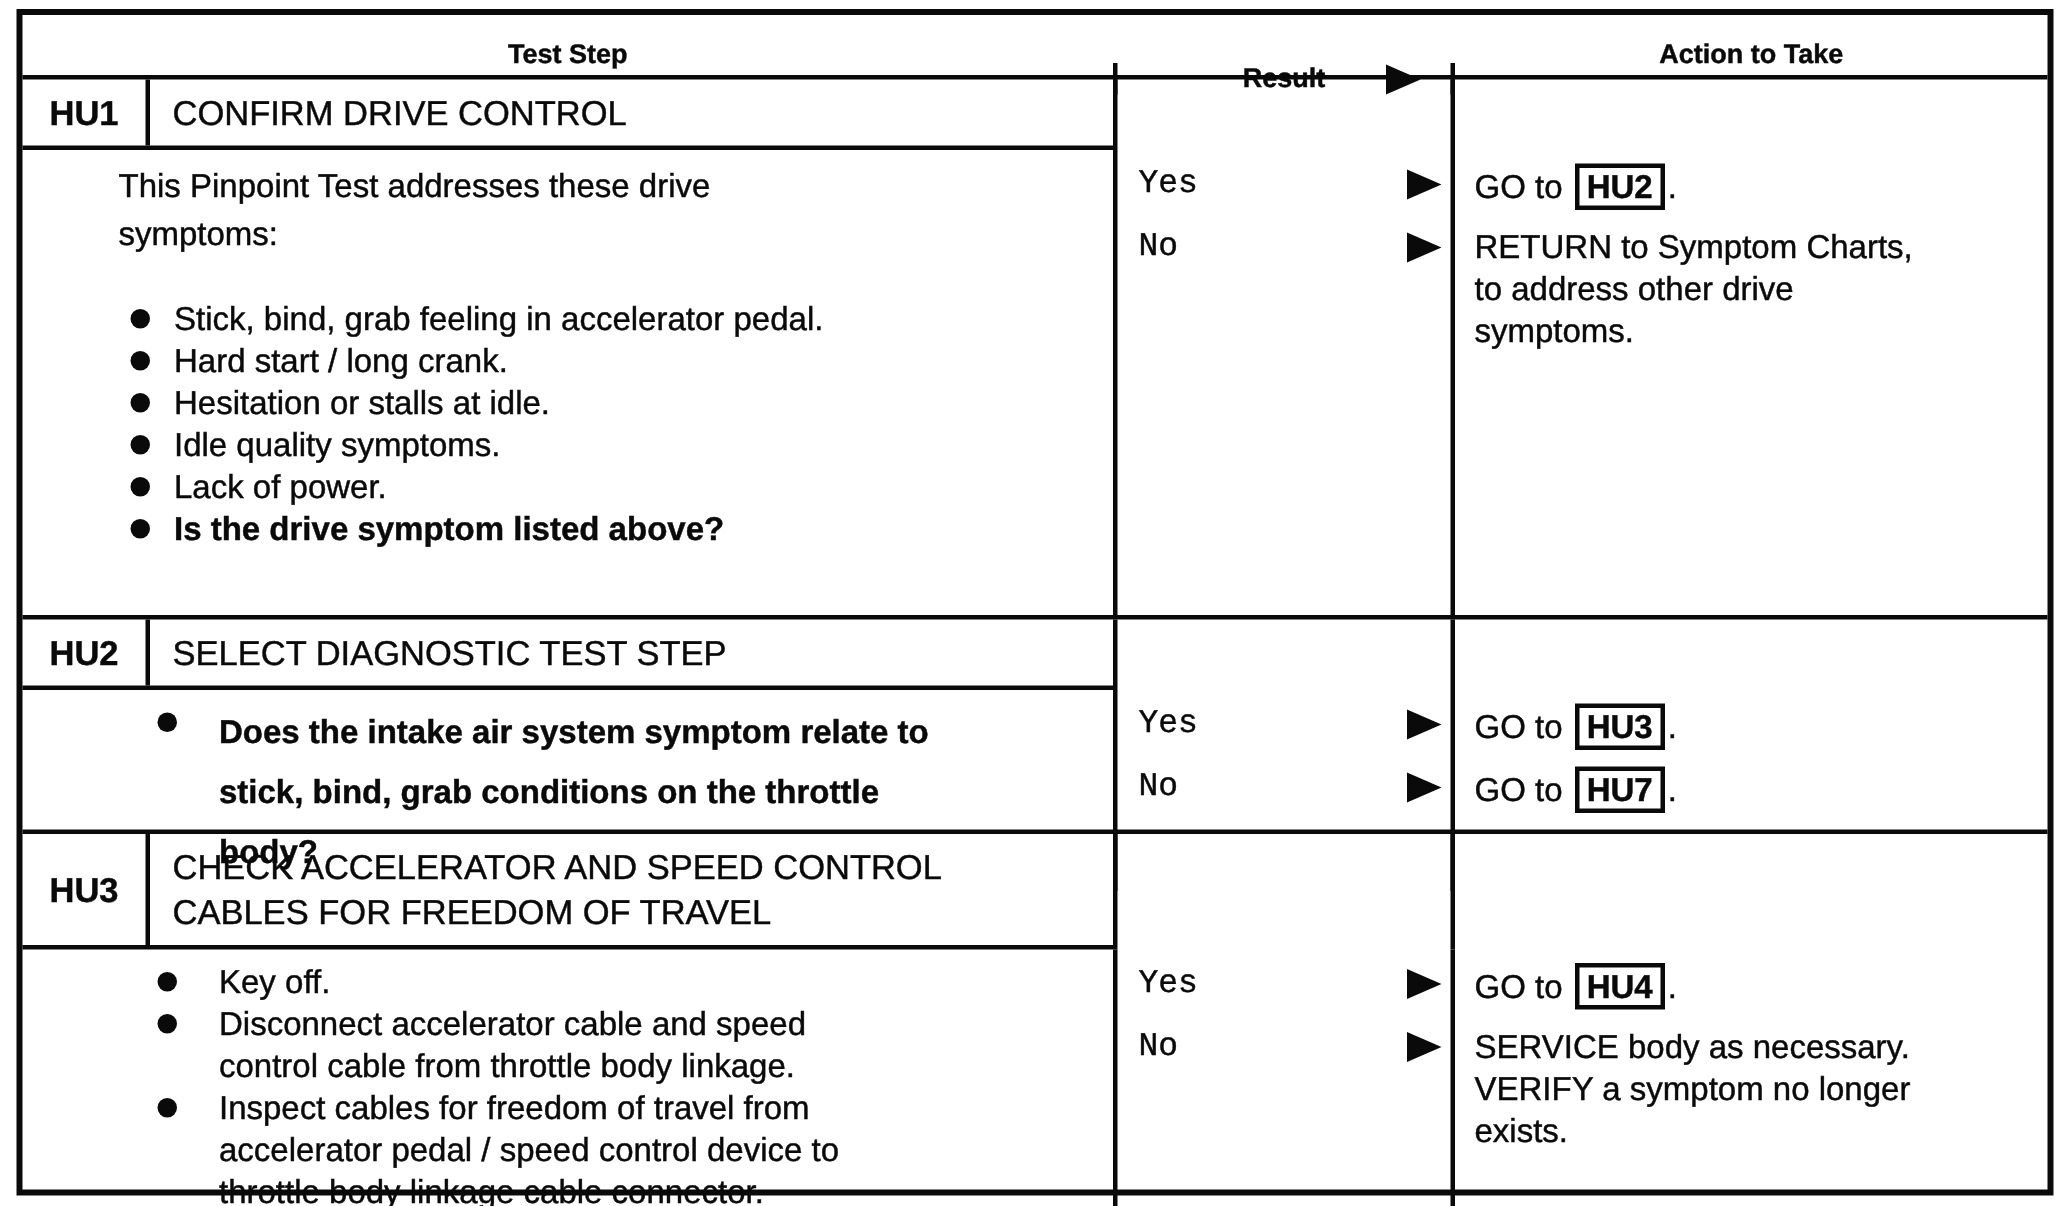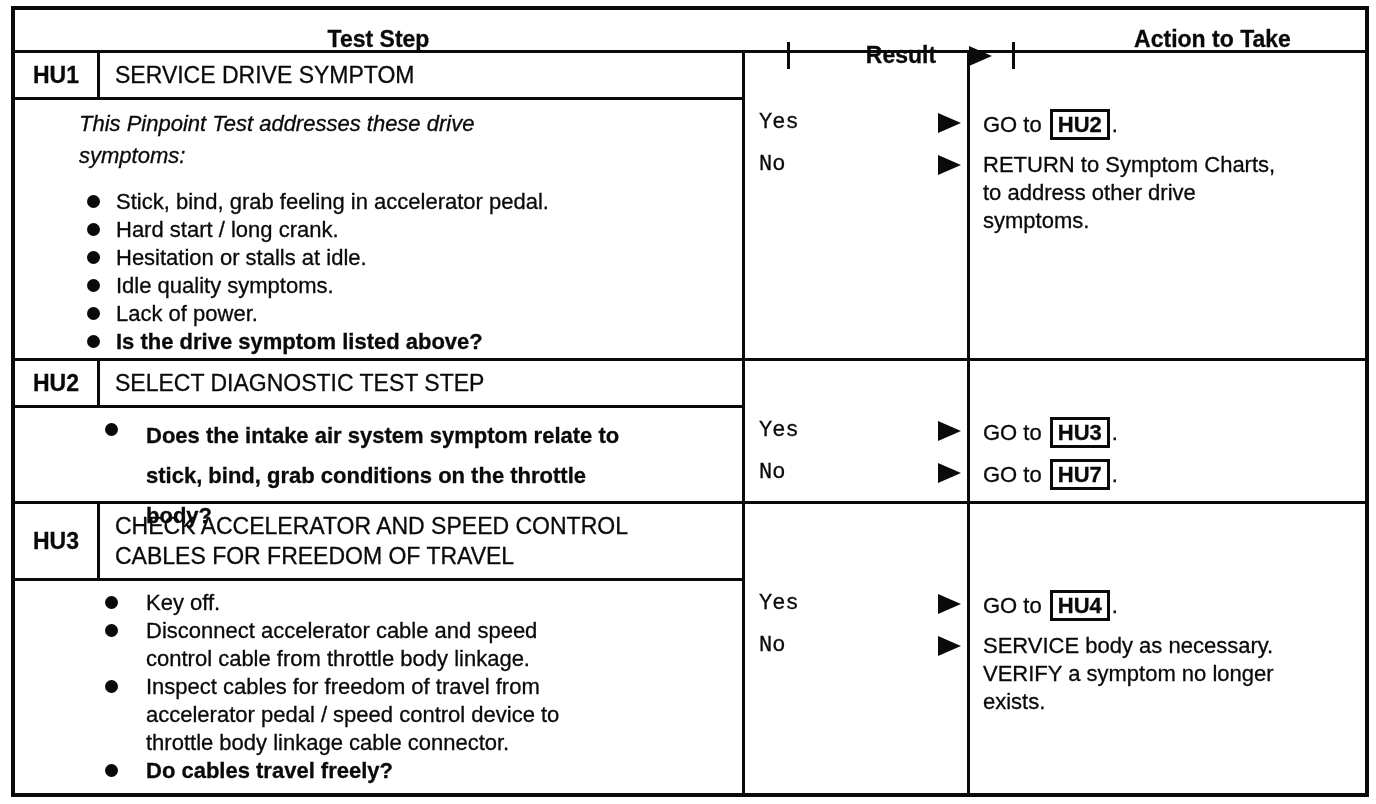--- a/index.html
+++ b/index.html
@@ -16,50 +16,50 @@
     border:4px solid var(--ink);
     display:flex;flex-direction:column;
     background:var(--paper);
     -webkit-text-stroke:0.3px var(--ink);
   }
 
   
   .header{
     display:grid;grid-template-columns:727px 228px 1fr;
     height:43px;border-bottom:3px solid var(--ink);
-    font-size:23px;font-weight:700;gap:45px;
+    font-size:18px;font-weight:700;
   }
   .hcell{display:flex;align-items:center;justify-content:center;}
   .h-result{position:relative;border-left:3px solid var(--ink);border-right:3px solid var(--ink);margin-top:32px;}
   .h-result .tri{position:absolute;right:20px;top:50%;transform:translateY(-50%);}
 
   
   .section{
     display:grid;grid-template-columns:727px 228px 1fr;
     grid-template-rows:auto 1fr;
     border-bottom:3px solid var(--ink);
     font-size:22px;
   }
   .section:last-child{border-bottom:none;}
-  .step-0{height:308px;}
+  .step-0{height:360px;}
   .step-1{height:143px;}
   .step-2{flex:1;}
 
   .band{grid-area:1/1/2/2;display:flex;border-bottom:3px solid var(--ink);}
   .band-code{flex:0 0 85px;border-right:3px solid var(--ink);
     display:flex;align-items:center;justify-content:center;
     font-weight:700;font-size:23px;}
   .band-title{padding:7px 10px 7px 15px;font-size:23px;line-height:30px;max-width:575px;}
 
   .colspace{grid-row:1/2;}
   .colspace.res{grid-column:2/3;border-left:3px solid var(--ink);border-right:3px solid var(--ink);}
   .colspace.act{grid-column:3/4;}
 
   .body{grid-area:2/1/3/2;padding:8px 12px 6px 64px;line-height:28px;}
-  .intro{max-width:470px;line-height:32px;margin-bottom:16px;font-style:italic;}
+  .intro{max-width:470px;line-height:32px;margin-bottom:27px;}
   .bullet-row{display:flex;align-items:flex-start;}
   .dot{flex:0 0 auto;width:13px;height:13px;border-radius:50%;
     background:var(--ink);margin:7px 16px 0 8px;}
   .btext{max-width:492px;line-height:28px;}
   .btext.bold{font-weight:700;}
   .step-1 .dot,.step-2 .dot{margin-left:26px;margin-right:28px;}
   .step-1 .btext{line-height:40px;}
   .step-2 .btext{max-width:430px;}
 
   .result-cell{grid-area:2/2/3/3;padding:9px 4px 0 14px;
@@ -87,21 +87,21 @@
     <div class="hcell h-result">
       <span>Result</span>
       <span class="tri"></span>
     </div>
     <div class="hcell">Action to Take</div>
   </div>
   <div id="steps" style="display:flex;flex-direction:column;flex:1;">
       <section class="section step-0">
         <div class="band">
           <div class="band-code">HU1</div>
-          <div class="band-title">SERVICE DRIVE SYMPTOM</div>
+          <div class="band-title">CONFIRM DRIVE CONTROL</div>
         </div>
         <div class="colspace res"></div>
         <div class="colspace act"></div>
         <div class="body">
           <p class="intro">This Pinpoint Test addresses these drive symptoms:</p>
           <div class="bullet-row">
             <span class="dot"></span>
             <span class="btext">Stick, bind, grab feeling in accelerator pedal.</span>
           </div>
           <div class="bullet-row">

